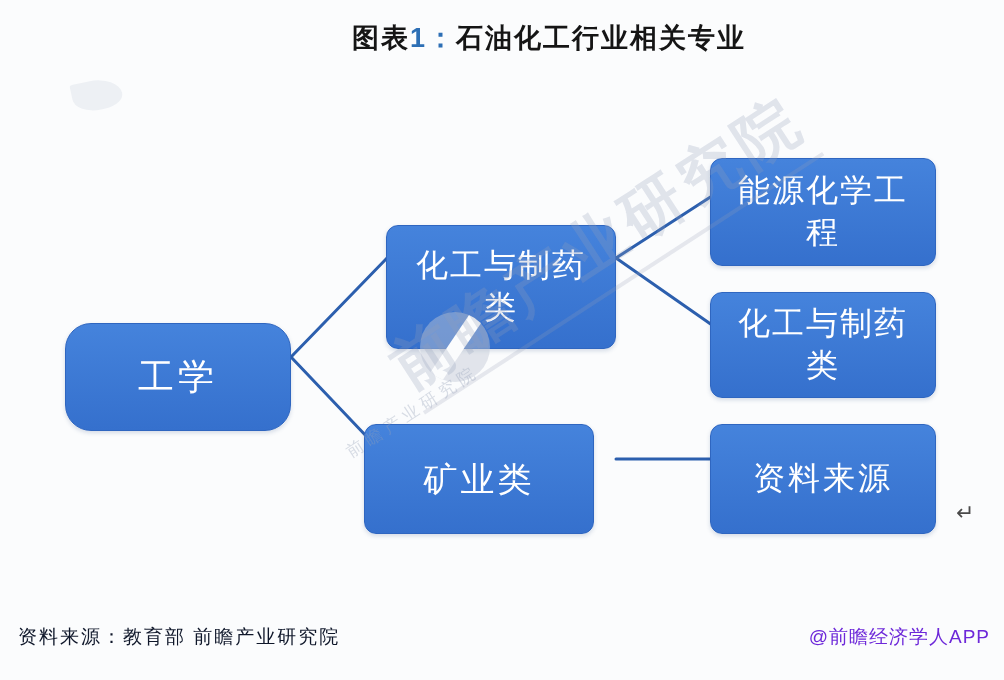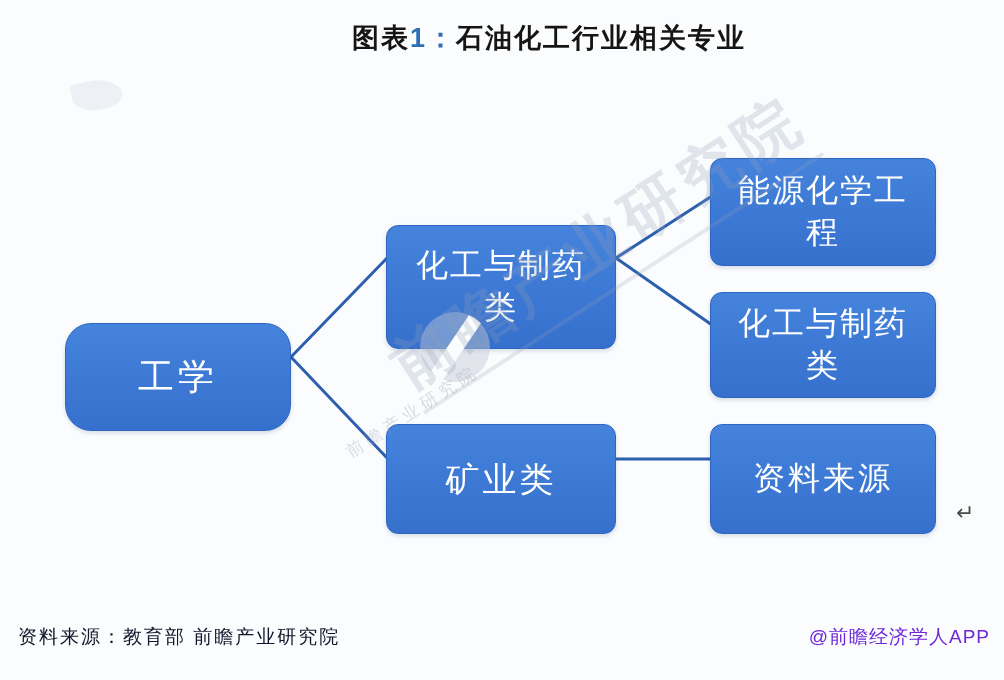--- a/index.html
+++ b/index.html
@@ -39,21 +39,21 @@
     color:#ffffff;
     text-align:center;
     line-height:1.3;
     word-break:break-all;
     box-sizing:border-box;
     padding:4px 24px;
     margin-top:20px;
   }
   .node.root   {left:65px; top:303px;width:226px;height:108px;font-size:36px;letter-spacing:4px;border-radius:26px;}
   .node.branch1{left:386px;top:205px;width:230px;height:124px;font-size:32px;letter-spacing:2px;}
-  .node.branch2{left:386px;top:404px;width:230px;height:110px;font-size:34px;letter-spacing:3px;}
+  .node.branch2{left:364px;top:404px;width:230px;height:110px;font-size:34px;letter-spacing:3px;}
   .node.leaf1  {left:710px;top:138px;width:226px;height:108px;font-size:32px;letter-spacing:2px;}
   .node.leaf2  {left:710px;top:272px;width:226px;height:106px;font-size:32px;letter-spacing:2px;}
   .node.leaf3  {left:710px;top:404px;width:226px;height:110px;font-size:32px;letter-spacing:3px;}
   
   .wm-big{
     position:absolute;left:400px;top:330px;z-index:4;
     transform:rotate(-33deg);transform-origin:0 50%;
     font-size:62px;font-weight:bold;letter-spacing:6px;
     color:rgba(148,160,184,0.26);
     border-bottom:4px solid rgba(148,160,184,0.22);

